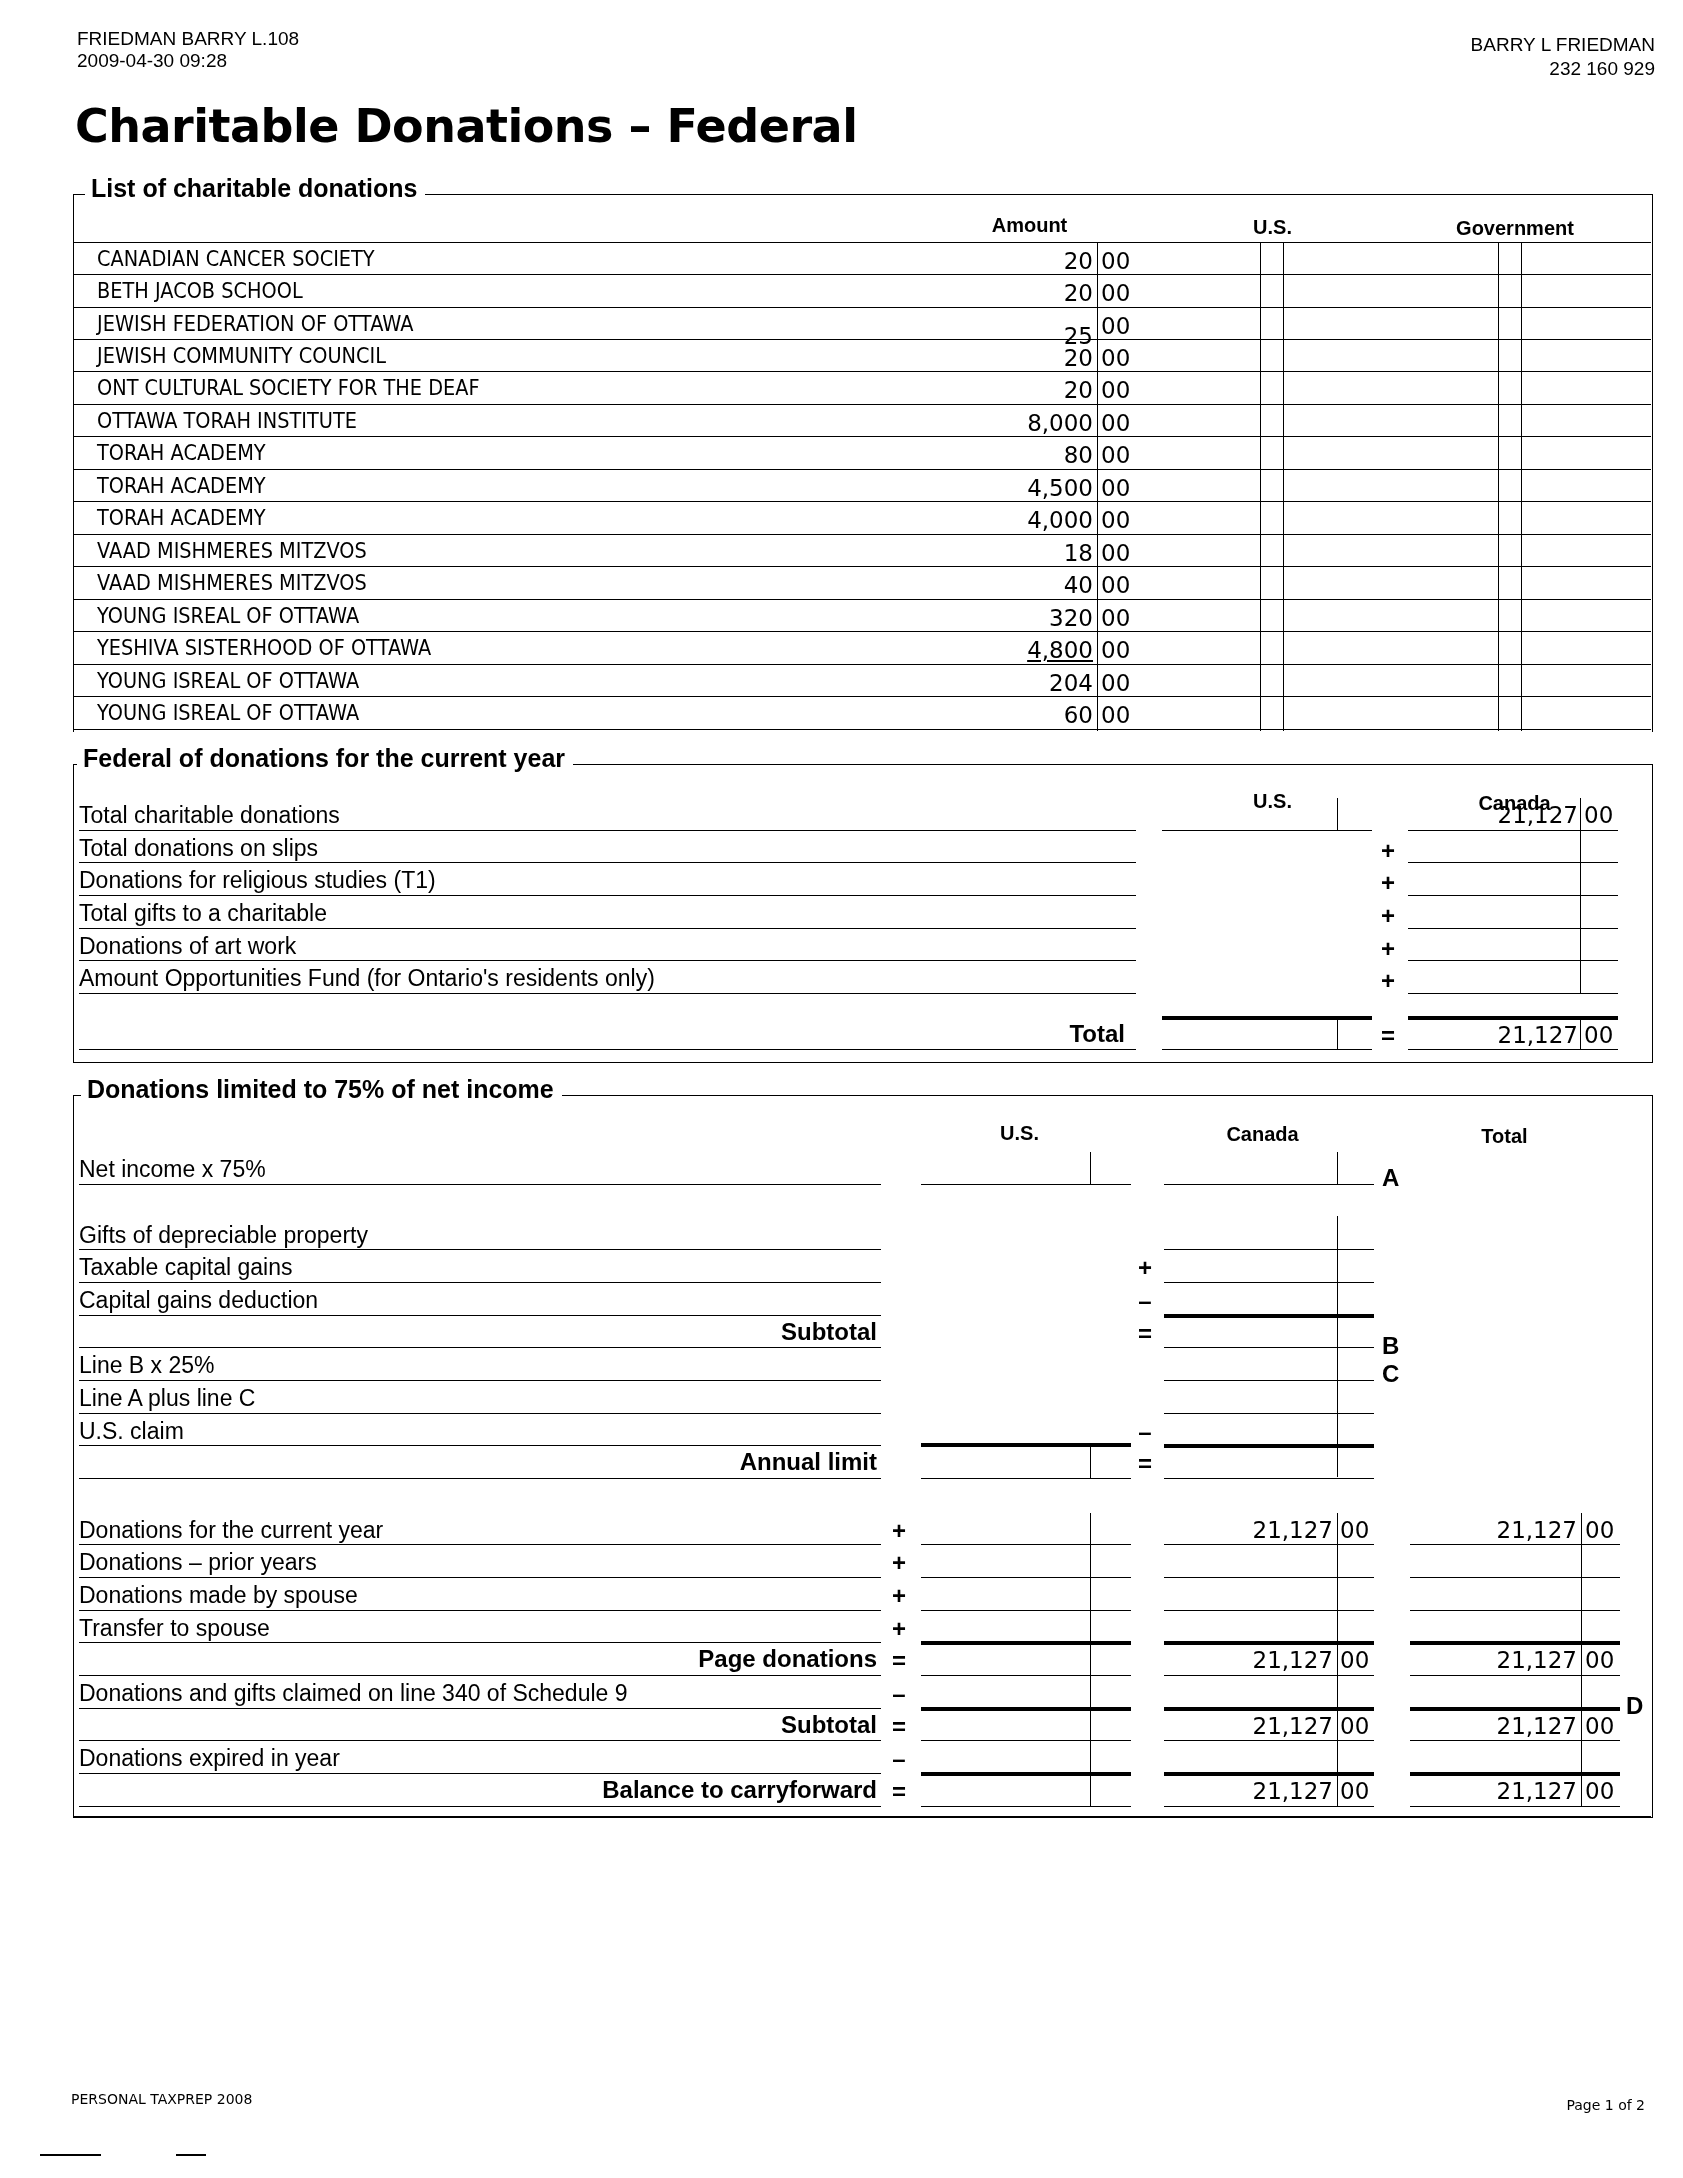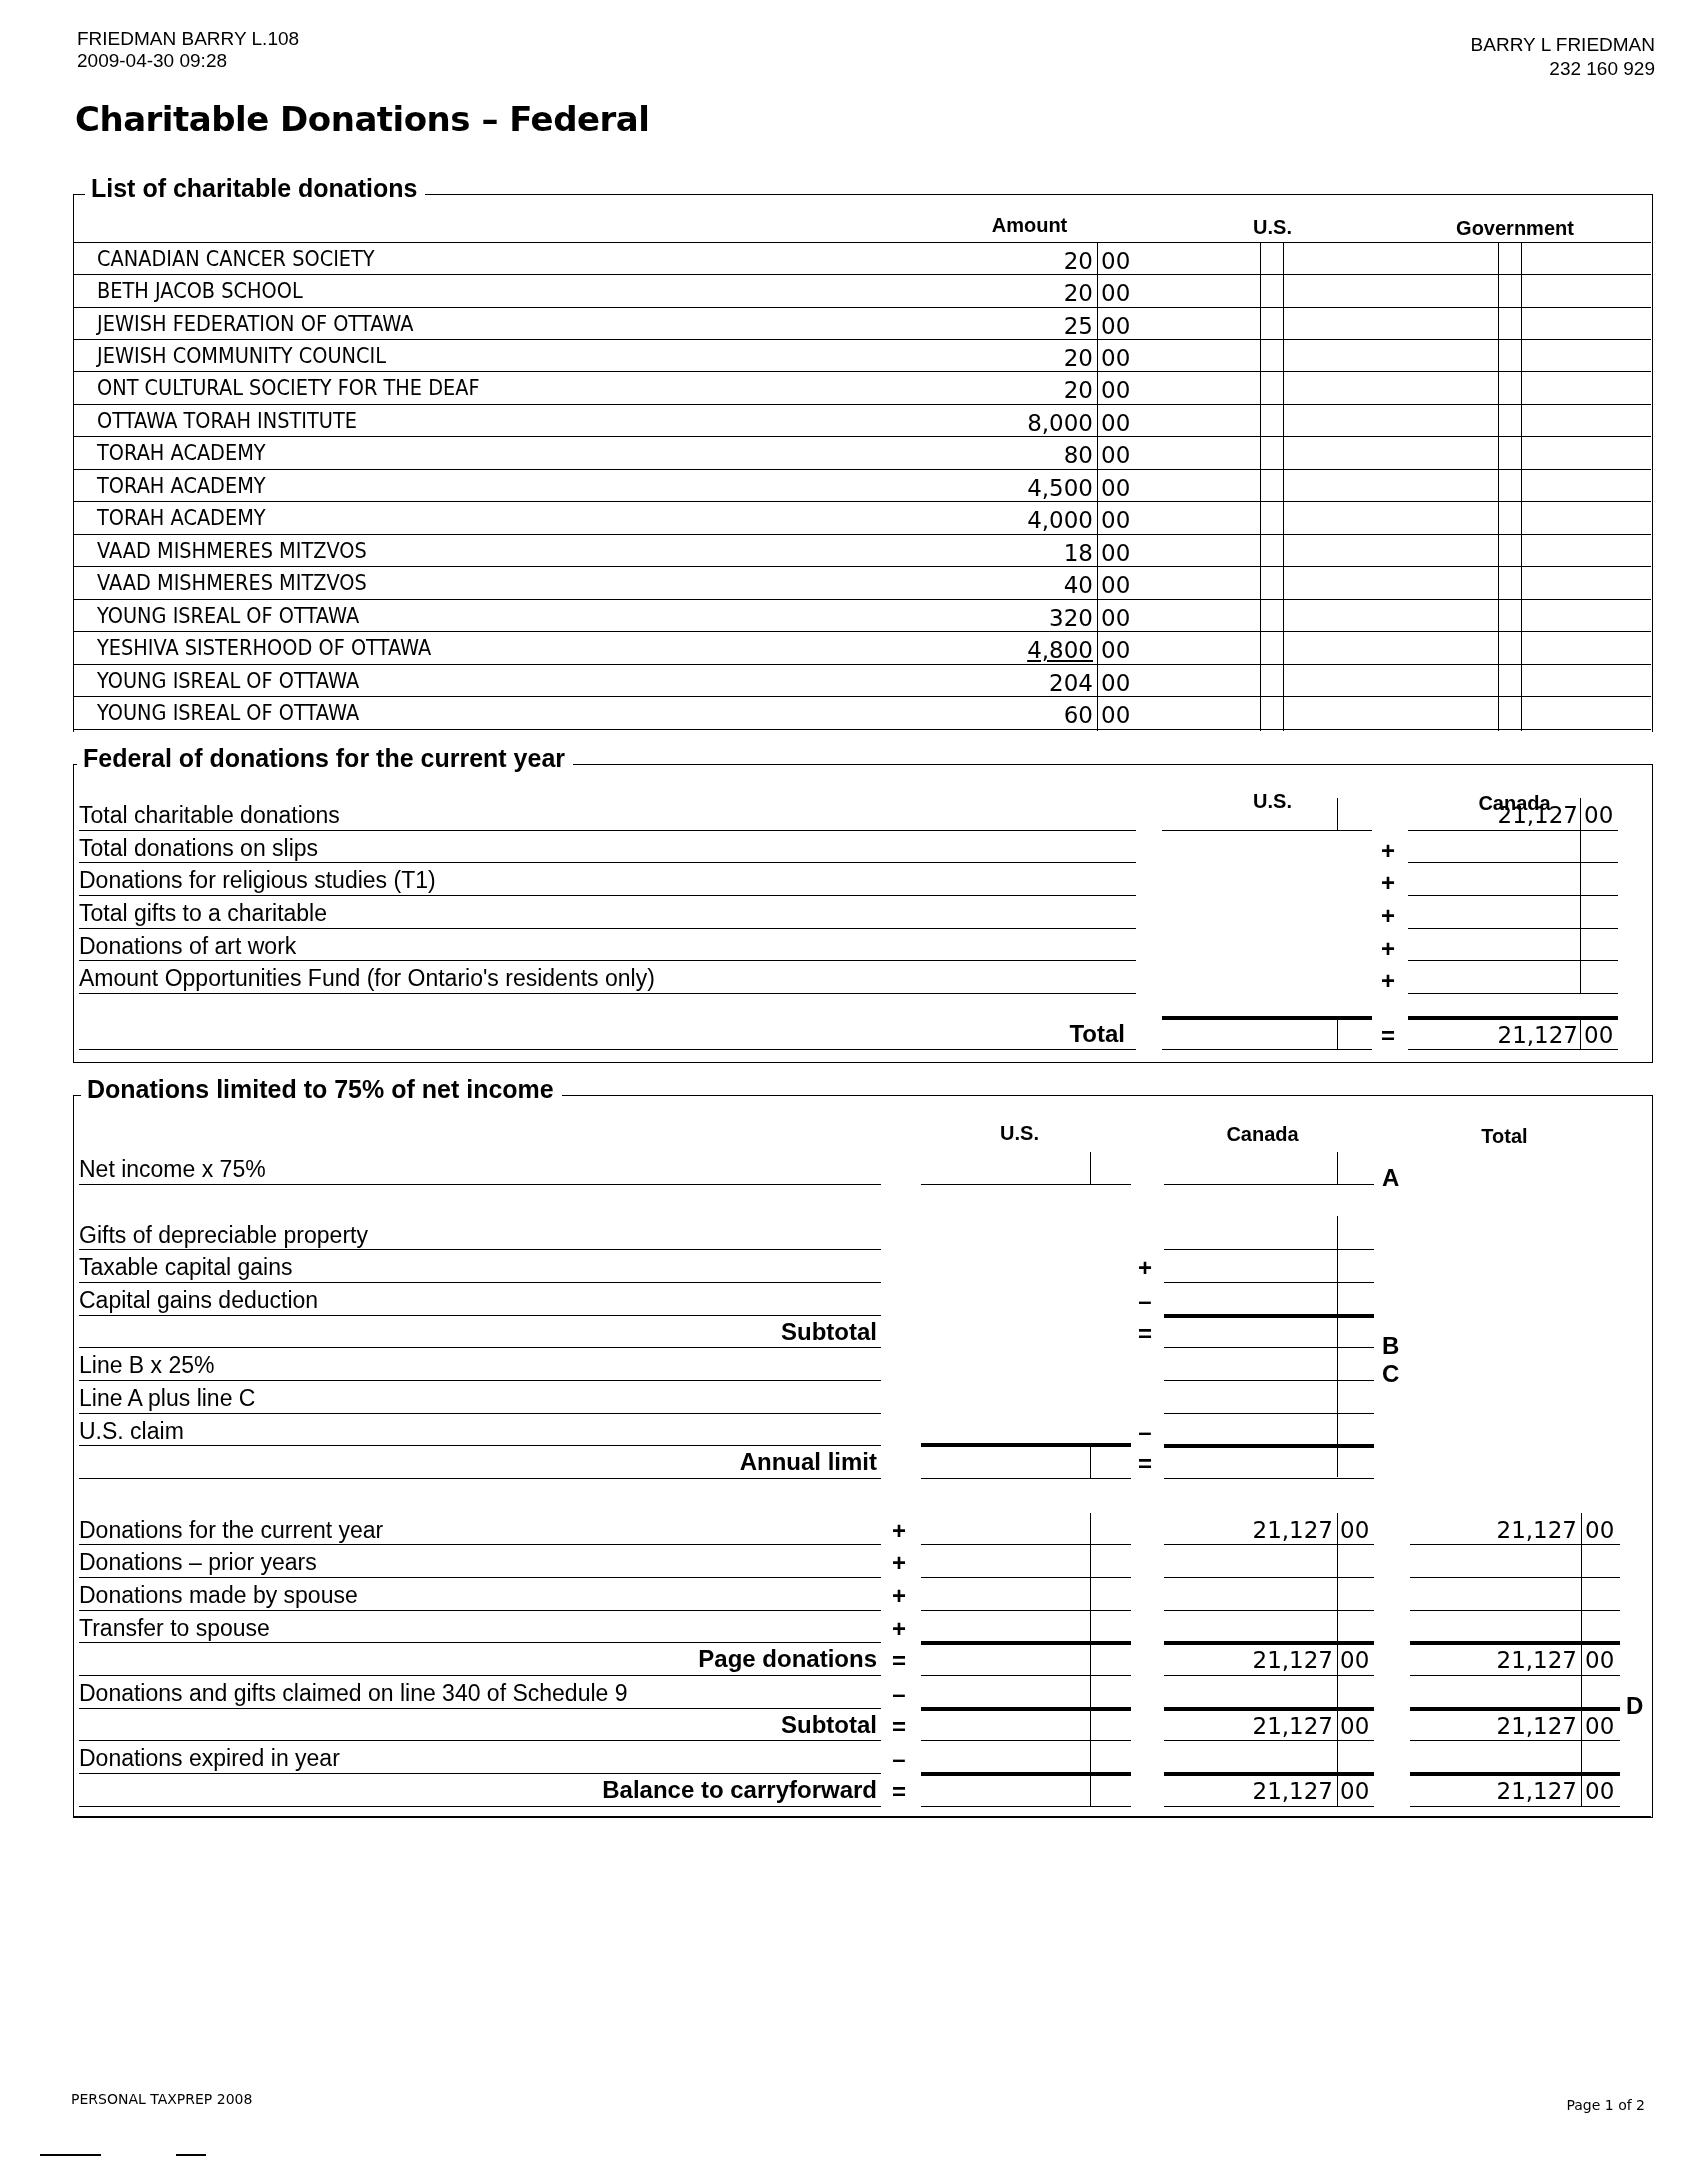--- a/index.html
+++ b/index.html
@@ -1,19 +1,19 @@
 <!DOCTYPE html>
 <html><head>
 <meta charset="utf-8">
 <style>
   html, body { margin: 0; padding: 0; background: #ffffff; }
   body { width: 1683px; height: 2178px; position: relative; font-family: "Liberation Sans", sans-serif; color: #000; overflow: hidden; }
   .abs { position: absolute; }
   .hdr-small { font-size: 19px; line-height: 22px; }
-  .title { font-family: "DejaVu Sans", sans-serif; font-weight: bold; font-size: 34px; letter-spacing: -0.5px; }
+  .title { font-family: "DejaVu Sans", sans-serif; font-weight: bold; font-size: 46px; letter-spacing: -0.5px; }
   .sec-title { font-family: "Liberation Sans", sans-serif; font-weight: bold; font-size: 25px; background: #fff; padding: 0 8px 0 6px; }
   .frame { position: absolute; border-left: 1.5px solid #000; border-right: 1.5px solid #000; border-bottom: 1.5px solid #000; border-top: 1.5px solid #000; }
   .colhead { font-family: "Liberation Sans", sans-serif; font-weight: bold; font-size: 20px; text-align: center; }
   .hline { position: absolute; height: 0; border-top: 1.5px solid #000; }
   .hline.thick { border-top: 4px solid #000; }
   .vline { position: absolute; width: 0; border-left: 1.5px solid #000; }
   .row-label { position: absolute; font-family: "DejaVu Sans", sans-serif; font-size: 22px; white-space: nowrap; }
   .row-label.narrow { font-family: "Liberation Sans", sans-serif; font-size: 23px; }
   .bold-right { position: absolute; font-family: "Liberation Sans", sans-serif; font-weight: bold; font-size: 24px; text-align: right; white-space: nowrap; }
   .num { position: absolute; font-family: "DejaVu Sans", sans-serif; font-size: 23px; text-align: right; white-space: nowrap; }
@@ -54,21 +54,21 @@
       </div>
       <div class="hline" style="left:73px;top:274px;width:1578px;"></div>
       <div style="position:absolute;left:73px;top:274px;width:1578px;height:32px;">
         <div class="row-label narrow" style="left:24px;top:5px;font-family:&quot;DejaVu Sans&quot;,sans-serif;font-size:21px;transform:scaleX(0.92);transform-origin:left;">BETH JACOB SCHOOL</div>
         <div class="num" style="right:558px;top:6px;">20</div>
         <div class="cents" style="left:1028px;top:6px;">00</div>
       </div>
       <div class="hline" style="left:73px;top:307px;width:1578px;"></div>
       <div style="position:absolute;left:73px;top:307px;width:1578px;height:32px;">
         <div class="row-label narrow" style="left:24px;top:5px;font-family:&quot;DejaVu Sans&quot;,sans-serif;font-size:21px;transform:scaleX(0.92);transform-origin:left;">JEWISH FEDERATION OF OTTAWA</div>
-        <div class="num" style="right:558px;top:6px;">25</div>
+        <div class="num" style="right:558px;top:16px;">25</div>
         <div class="cents" style="left:1028px;top:6px;">00</div>
       </div>
       <div class="hline" style="left:73px;top:339px;width:1578px;"></div>
       <div style="position:absolute;left:73px;top:339px;width:1578px;height:32px;">
         <div class="row-label narrow" style="left:24px;top:5px;font-family:&quot;DejaVu Sans&quot;,sans-serif;font-size:21px;transform:scaleX(0.92);transform-origin:left;">JEWISH COMMUNITY COUNCIL</div>
         <div class="num" style="right:558px;top:6px;">20</div>
         <div class="cents" style="left:1028px;top:6px;">00</div>
       </div>
       <div class="hline" style="left:73px;top:371px;width:1578px;"></div>
       <div style="position:absolute;left:73px;top:371px;width:1578px;height:32px;">

